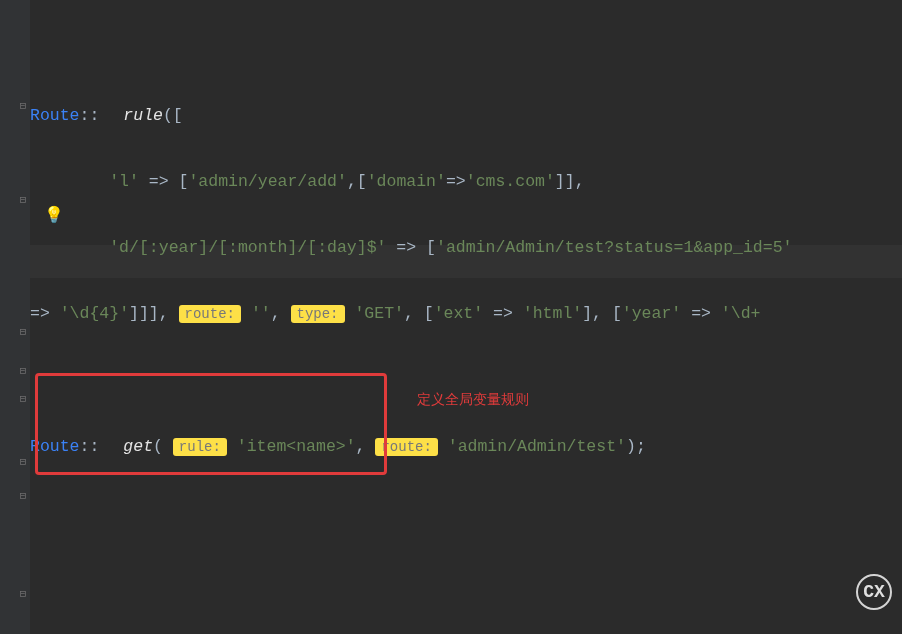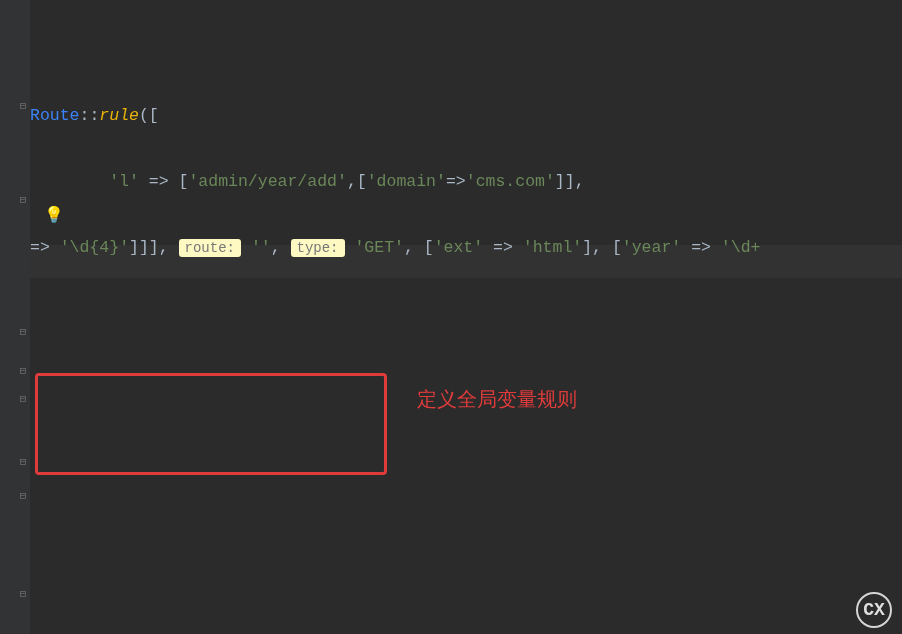--- a/index.html
+++ b/index.html
@@ -35,53 +35,53 @@
   height:33px;
   background:#323232;
 }
 .code {
   position:absolute;
   left:30px; top:0;
   white-space:pre;
 }
 .comment { color:#808080; }
 .kw-class { color:#3b82f6; }
-.method-italic { color:#eab308; font-style:italic; }
+.method-italic { color:#e5e5e5; font-style:italic;margin-left:24px; }
 .paren { color:#a9b7c6; }
 .string { color:#6a8759; }
 .operator { color:#a9b7c6; }
 .hint {
-  background:#fef9c3;
+  background:#fde047;
   color:#787878;
   font-size:14px;
   padding:1px 6px;
   border-radius:3px;
   font-style:normal;
 }
 .bulb { position:absolute; left:44px; top:200px; font-size:16px; }
 .redbox {
   position:absolute;
   border:3px solid #e03b3b;
   border-radius:4px;
   left:35px;
   top:373px;
   width:352px;
   height:102px;
 }
 .annotation {
   position:absolute;
   color:#e03b3b;
-  font-size:20px;
+  font-size:14px;
   font-family:"Microsoft YaHei",sans-serif;
   left:417px;
   top:383px;
 }
 .watermark {
   position:absolute;
-  right:10px; bottom:6px;
+  right:10px; bottom:24px;
   display:flex;
   align-items:center;
   gap:6px;
   color:rgba(255,255,255,0.85);
 }
 .watermark-logo {
   width:36px; height:36px;
   border:2px solid rgba(255,255,255,0.8);
   border-radius:50%;
   display:flex; align-items:center; justify-content:center;
@@ -105,22 +105,24 @@
   <div class="gutter-icon" style="top:480px;">⊟</div>
   <div class="gutter-icon" style="top:578px;">⊟</div>
 </div>
 
 <div class="highlight-line" style="top:245px;"></div>
 
 <div class="code">
 <div style="height:33px;"></div>
 <div><span class="kw-class">Route</span><span class="operator">::</span><span class="method-italic">rule</span><span class="paren">([</span></div>
 <div><span>        </span><span class="string">'l'</span><span> =&gt; [</span><span class="string">'admin/year/add'</span><span>,[</span><span class="string">'domain'</span><span>=&gt;</span><span class="string">'cms.com'</span><span>]],</span></div>
+<div><span>        </span><span class="string">'d/[:year]/[:month]/[:day]$'</span><span> =&gt; [</span><span class="string">'admin/Admin/test?status=1&amp;app_id=5'</span></div>
 <div><span>=&gt; </span><span class="string">'\d{4}'</span><span>]]], </span><span class="hint">route:</span><span> </span><span class="string">''</span><span>, </span><span class="hint">type:</span><span> </span><span class="string">'GET'</span><span>, [</span><span class="string">'ext'</span><span> =&gt; </span><span class="string">'html'</span><span>], [</span><span class="string">'year'</span><span> =&gt; </span><span class="string">'\d+</span></div>
 <div style="height:33px;"></div>
+<div><span class="kw-class">Route</span><span class="operator">::</span><span class="method-italic">get</span><span class="paren">( </span><span class="hint">rule:</span><span> </span><span class="string">'item&lt;name&gt;'</span><span>, </span><span class="hint">route:</span><span> </span><span class="string">'admin/Admin/test'</span><span>);</span></div>
 <div style="height:33px;"></div>
 <div></div>
 
 
 
 
 
 
 
 

